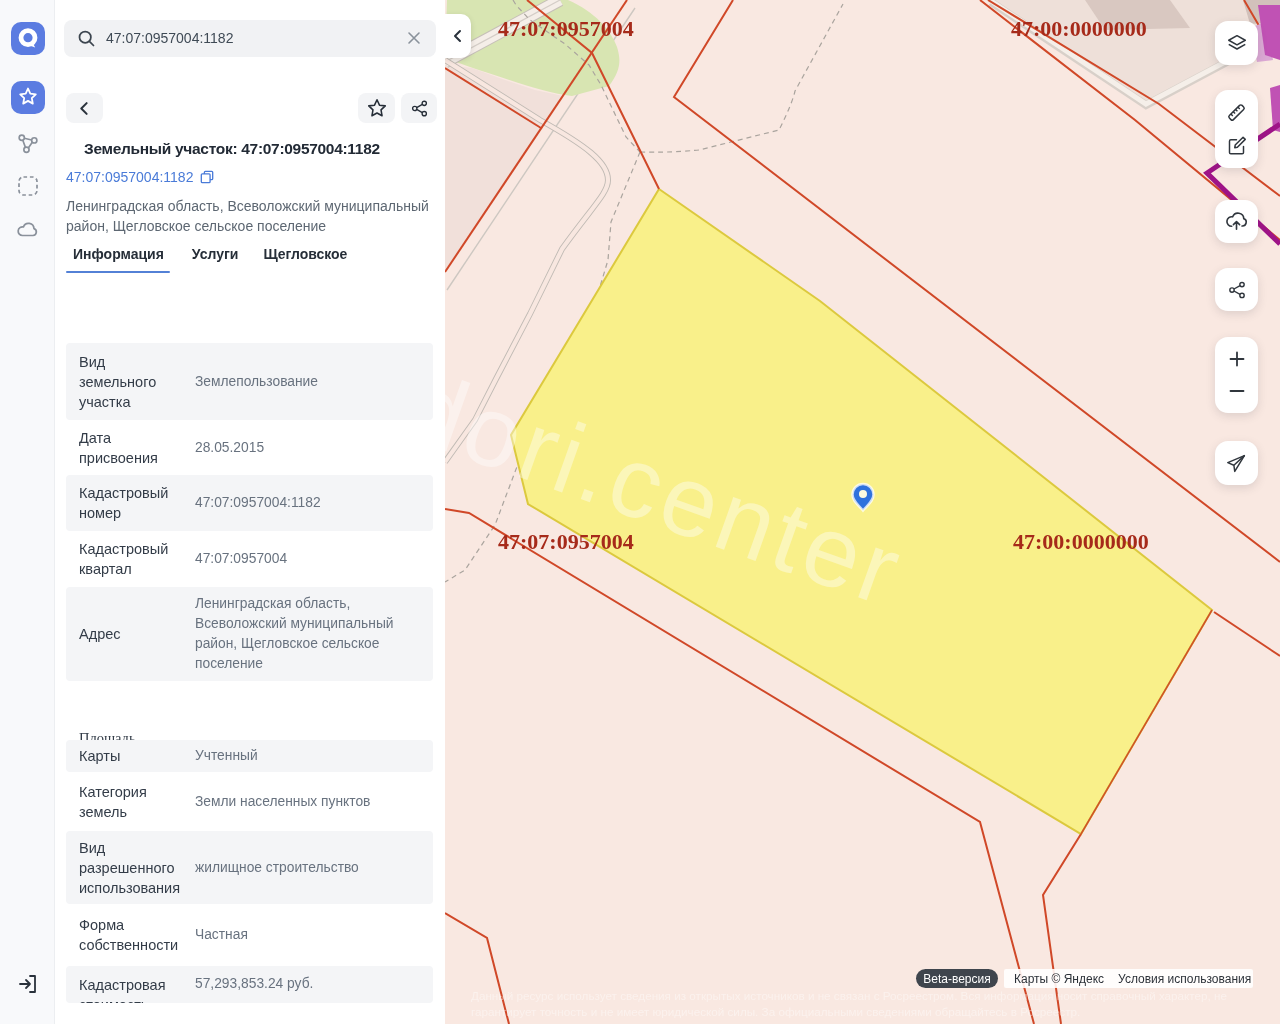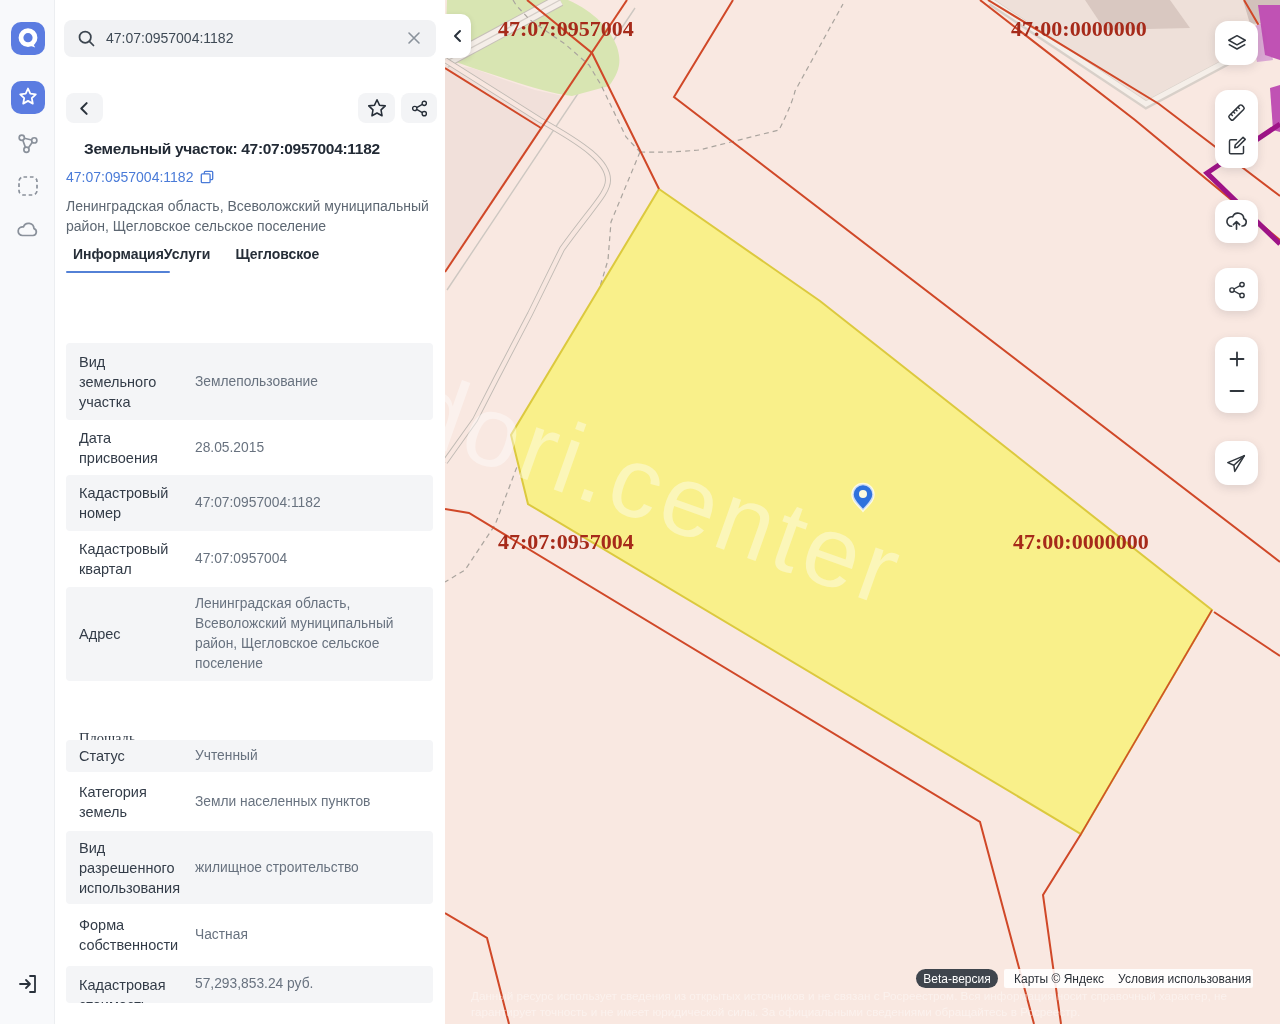--- a/index.html
+++ b/index.html
@@ -196,21 +196,21 @@
           <circle cx="18" cy="18.5" r="2.7"></circle>
           <path d="M8.4,10.8 L15.6,6.7 M8.4,13.2 L15.6,17.3"></path>
         </svg>
       </div>
   <div id="title">Земельный участок: 47:07:0957004:1182</div>
   <div id="cadlink">47:07:0957004:1182 <svg width="14" height="14" viewBox="0 0 16 16" fill="none" stroke="#4a7bd8" stroke-width="1.5">
           <rect x="1.5" y="4.5" width="10" height="10" rx="1"></rect>
           <path d="M5,4.5 L5,2.5 a1,1 0 0 1 1,-1 L13.5,1.5 a1,1 0 0 1 1,1 L14.5,10 a1,1 0 0 1 -1,1 L11.5,11"></path>
         </svg></div>
   <div id="addr">Ленинградская область, Всеволожский муниципальный район, Щегловское сельское поселение</div>
-  <div id="tabs"><span style="margin-left:7px;">Информация</span><span style="">Услуги</span><span style="margin-left:25px;">Щегловское</span></div>
+  <div id="tabs"><span style="margin-left:7px;">Информация</span><span style="margin-left:28px;">Услуги</span><span style="margin-left:25px;">Щегловское</span></div>
   <div id="tabund"></div>
 
   <div class="row g" style="top:343px;height:77px;">
         <div class="rl">Вид земельного участка</div>
         <div class="rv">Землепользование</div>
       </div>
   <div class="row" style="top:420px;height:55px;">
         <div class="rl">Дата присвоения</div>
         <div class="rv">28.05.2015</div>
       </div>
@@ -224,21 +224,21 @@
       </div>
   <div class="row g" style="top:587px;height:94px;">
         <div class="rl">Адрес</div>
         <div class="rv">Ленинградская область, Всеволожский муниципальный район, Щегловское сельское поселение</div>
       </div>
   <div class="row" style="top:718px;height:59px;font-family:Liberation Serif, serif;">
         <div class="rl">Площадь уточненная</div>
         <div class="rv">18,278 кв. м</div>
       </div>
   <div class="row g" style="top:740px;height:32px;">
-        <div class="rl">Статус</div>
+        <div class="rl">Карты</div>
         <div class="rv">Учтенный</div>
       </div>
   <div class="row g" style="top:831px;height:73px;">
         <div class="rl">Вид разрешенного использования</div>
         <div class="rv">жилищное строительство</div>
       </div>
   <div class="row" style="top:772px;height:59px;">
         <div class="rl">Категория земель</div>
         <div class="rv">Земли населенных пунктов</div>
       </div>

